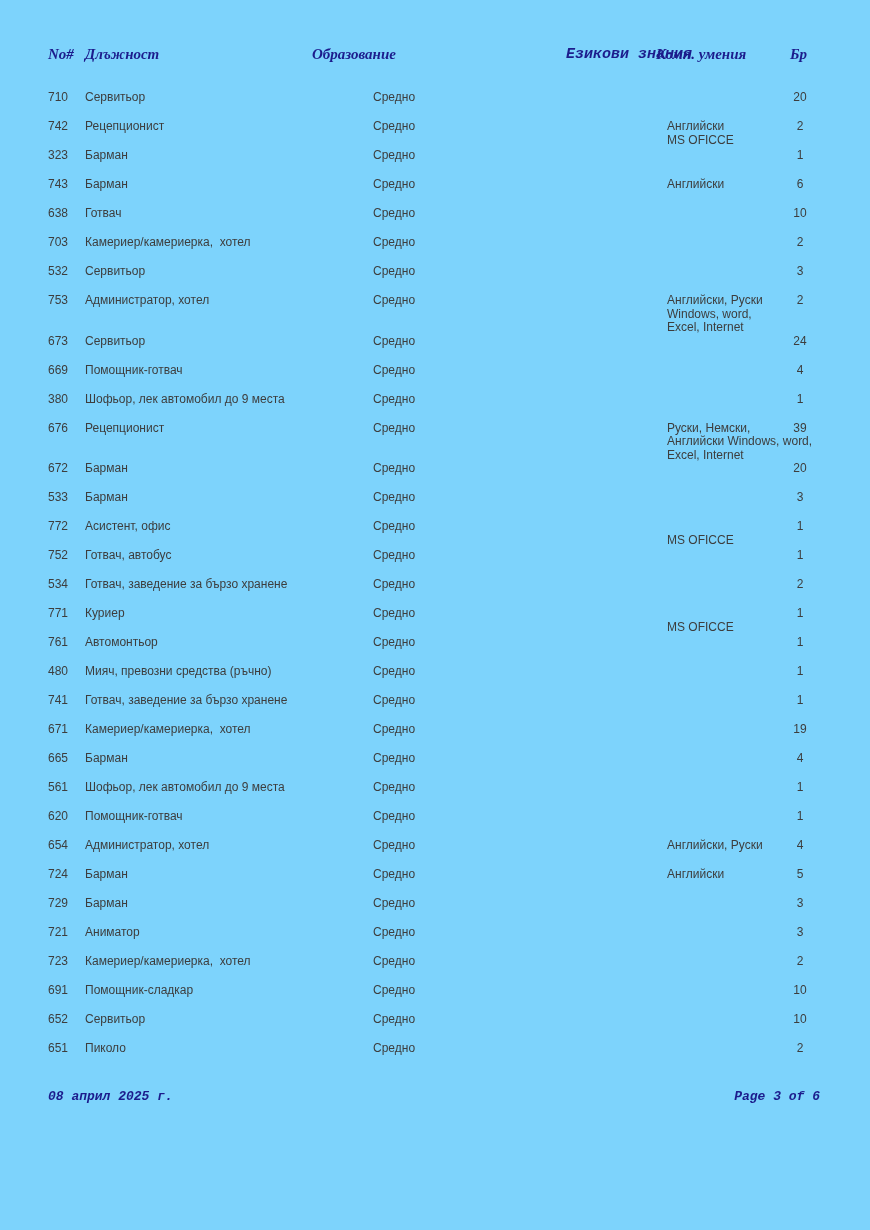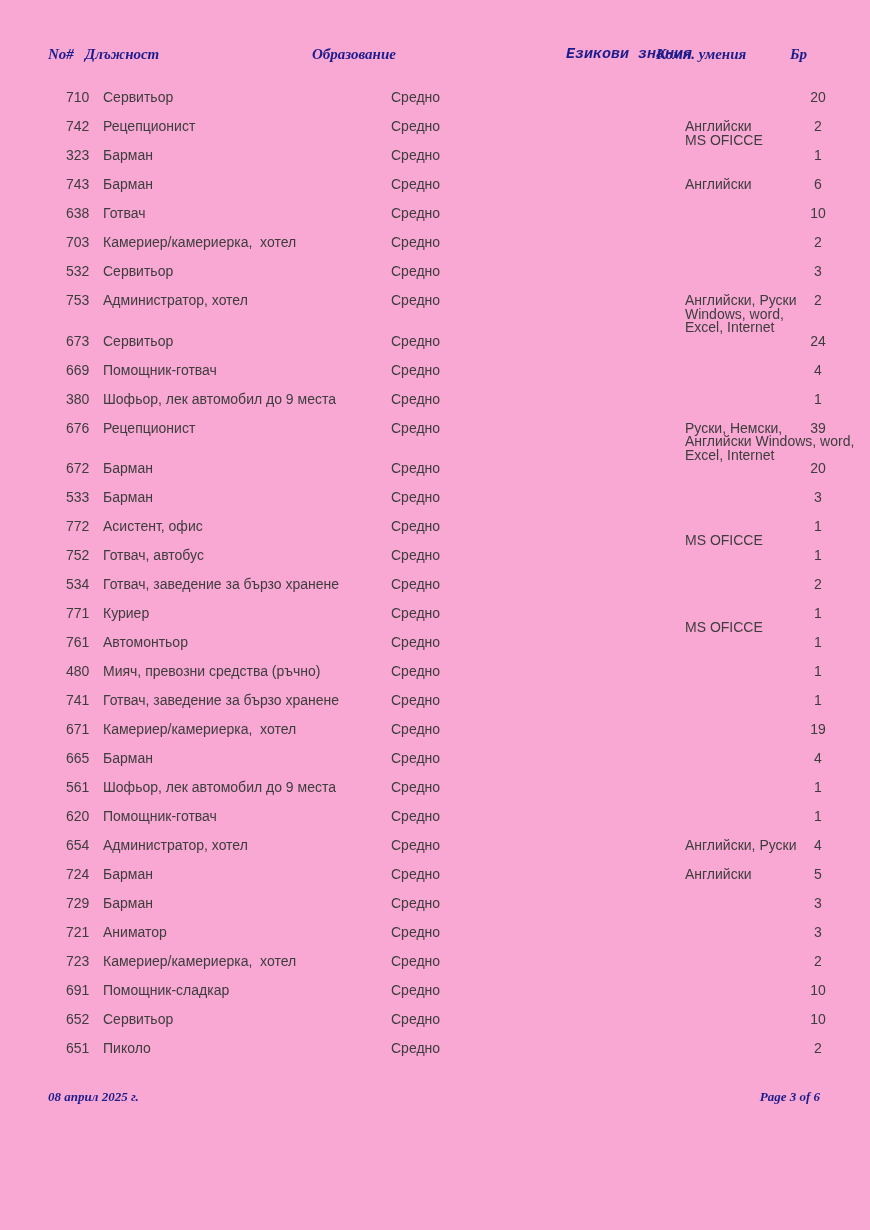--- a/index.html
+++ b/index.html
@@ -6,21 +6,21 @@
   html, body { background: #ffffff; }
   body {
     width: 870px; height: 1230px;
     position: relative;
     overflow: hidden;
     font-family: "Liberation Sans", sans-serif;
     color: #3d3d3d;
   }
   .page {
     position: absolute; inset: 0;
-    background: #f9a8d4;
+    background: #7dd3fc;
   }
   
   .report-header {
     position: absolute; top: 46px; left: 0; width: 100%; height: 20px;
     font-family: "Liberation Serif", serif;
     font-weight: bold; font-style: italic;
     font-size: 15px; color: #1c1c8c;
   }
   .report-header .hdr { position: absolute; top: 0; white-space: nowrap; }
   .hdr-no        { left: 48px; }
@@ -30,34 +30,33 @@
   .hdr-computer  { left: 656px; font-style: italic; }
   .hdr-count     { left: 790px; }
 
   
   .table-body { position: absolute; top: 91px; left: 0; right: 0; }
   .row {
     display: grid;
     grid-template-columns: 48px 37px 288px 294px 113px 40px;
     min-height: 29px;
     align-items: start;
-    font-size: 14px;
+    font-size: 12px;
     line-height: 13.5px;
-    padding-left: 18px;
   }
   .cell { white-space: nowrap; }
   .cell-position { white-space: pre; }
   .cell-count { text-align: center; }
   .cell-skills { min-width: 0; }
   .skill-line { min-height: 13.5px; line-height: 13.5px; white-space: nowrap; }
 
   
   .footer-item {
     position: absolute; top: 1089px;
-    font-family: Liberation Serif, serif;
+    font-family: Liberation Mono, monospace;
     font-weight: bold; font-style: italic;
     font-size: 13px; color: #1c1c8c;
     white-space: nowrap;
   }
   .footer-date { left: 48px; }
   .footer-page { right: 50px; }
 </style>
 </head>
 <body>
 

